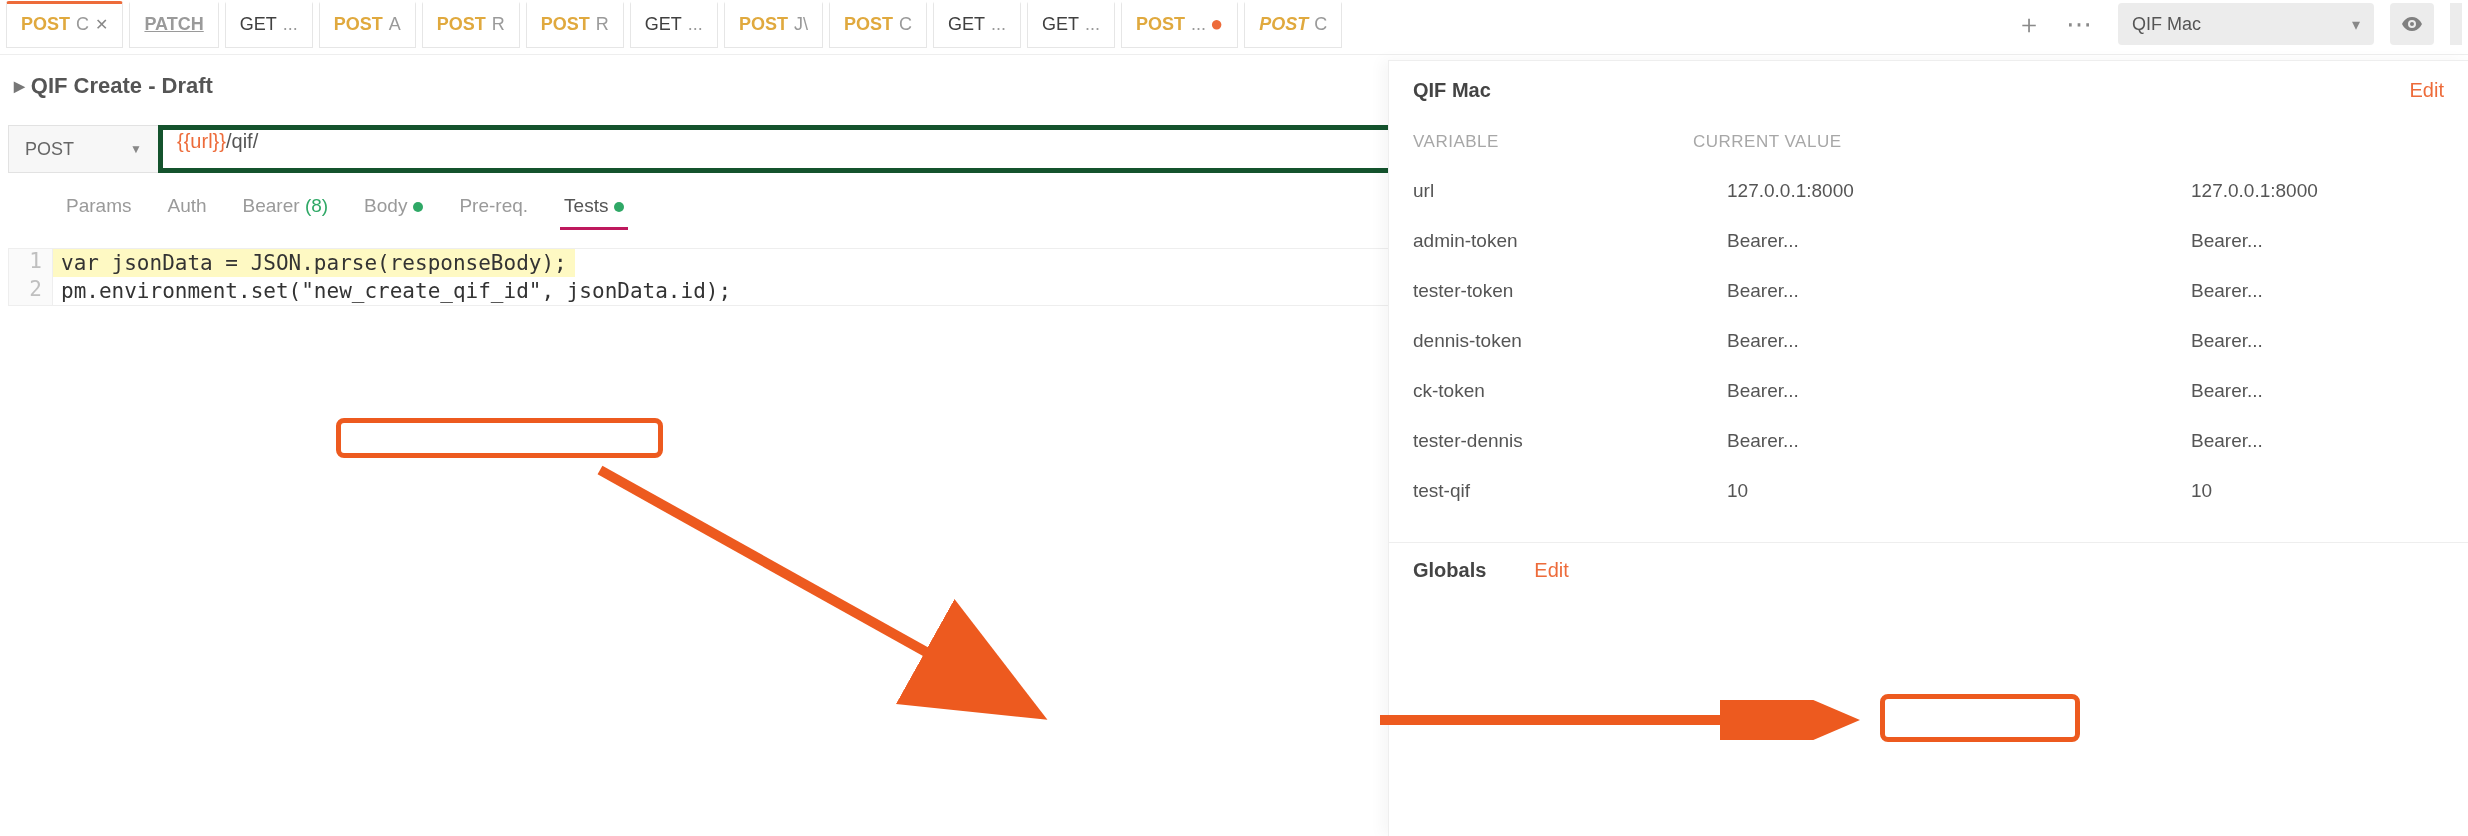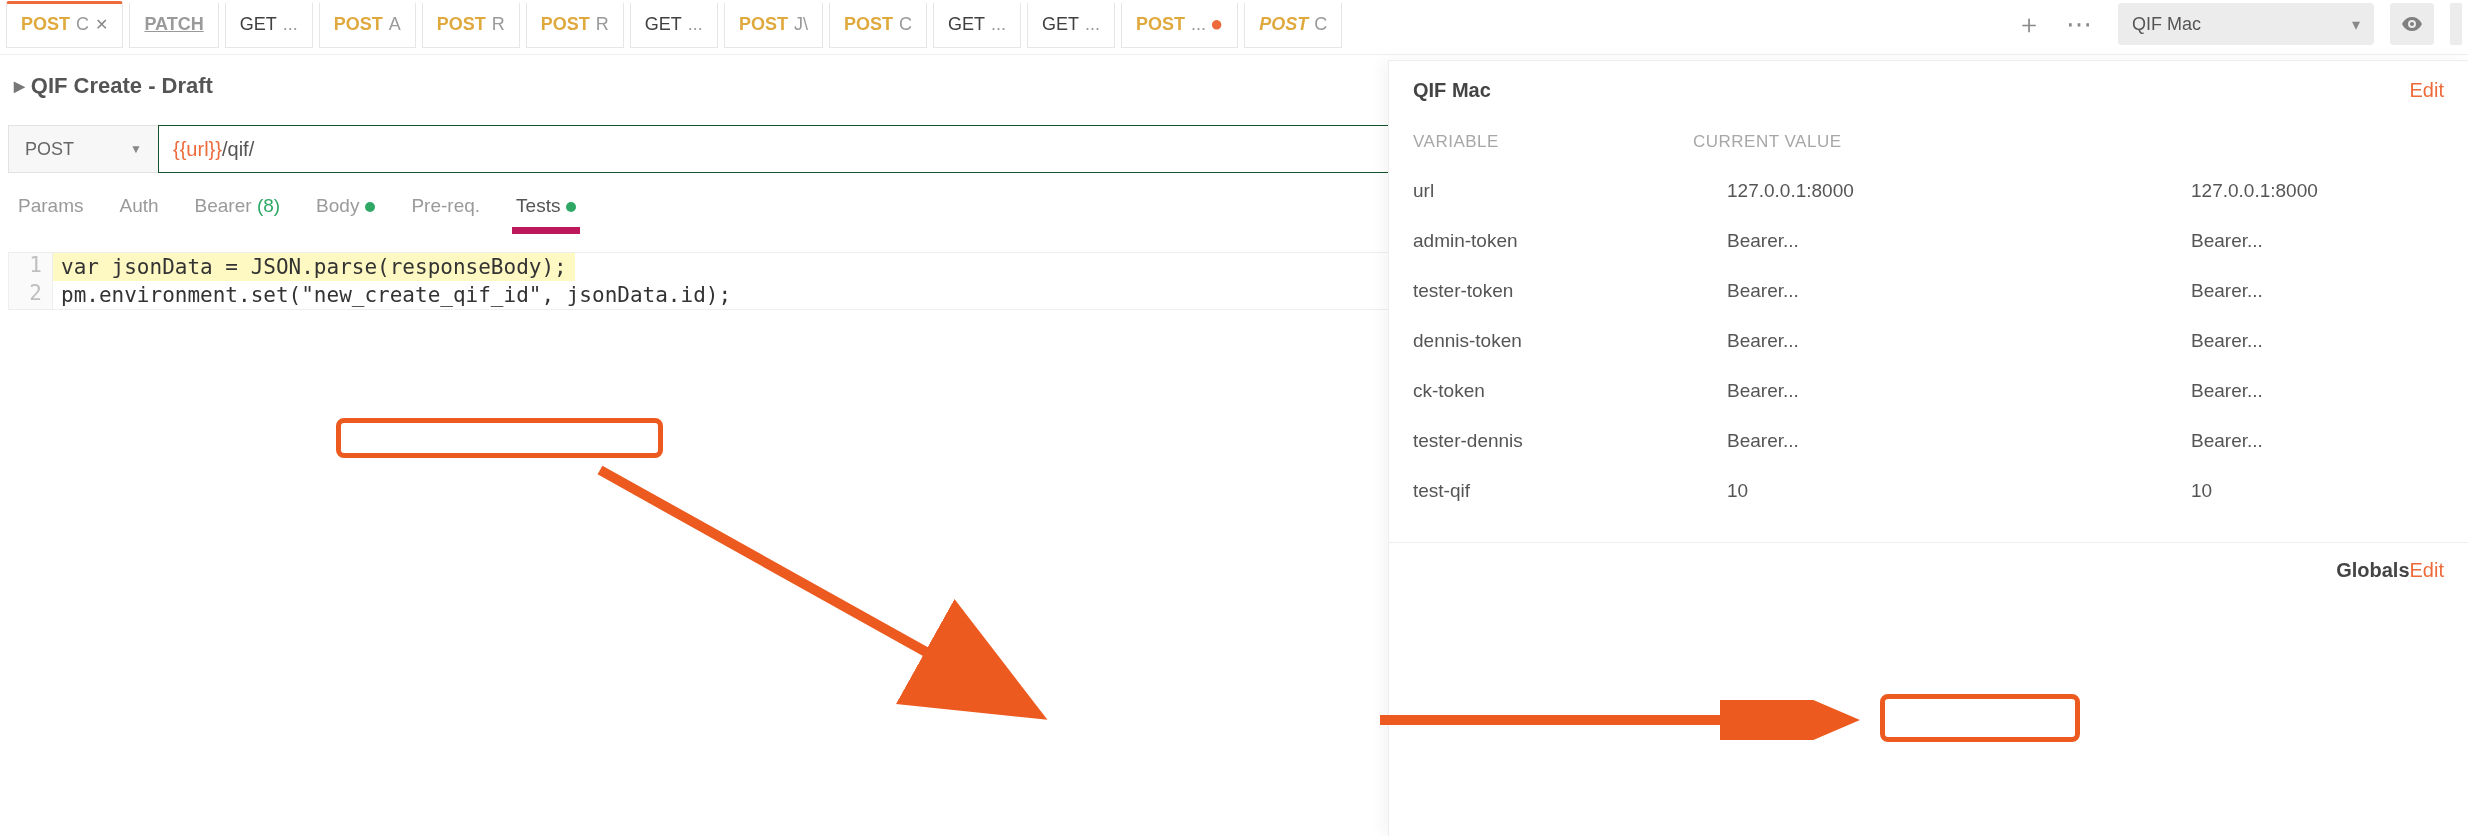--- a/index.html
+++ b/index.html
@@ -87,35 +87,35 @@
   .method-select {
     width: 150px; height: 48px;
     border: 1px solid #e2e2e2; border-right: none;
     display: flex; align-items: center; justify-content: space-between;
     padding: 0 16px; background: #f7f7f7; color: #666; font-size: 18px;
     cursor: pointer;
   }
   .method-select .chev { font-size: 12px; color: #888; }
   .url-input {
     flex: 1; height: 48px;
-    border: 1px solid #14532d;
-    display: flex; align-items: center; padding: 0 14px;
+    border: 5px solid #14532d;
+    display: flex; padding: 0 14px;
     font-size: 20px; background: #fff;
   }
   .url-input .var { color: #ed6b3a; }
   .url-input .static { color: #555; }
 
   .sub-tabs {
     display: flex; gap: 28px; padding: 22px 14px 8px 14px;
-    font-size: 19px; color: #9a9a9a;
+    font-size: 19px; color: #9a9a9a; margin-left: 48px;
   }
   .sub-tab { padding: 0 4px 10px 4px; cursor: pointer; }
   .sub-tab .cnt { color: #2fa866; }
   .sub-tab .gdot { width: 10px; height: 10px; border-radius: 50%; background: #2fa866; display: inline-block; margin-left: 6px; vertical-align: middle; }
-  .sub-tab.active { color: #555; border-bottom: 7px solid #be185d; }
+  .sub-tab.active { color: #555; border-bottom: 3px solid #be185d; }
 
   .code-area {
     margin: 10px 8px 0 8px;
     border: 1px solid #eee;
     font-family: ui-monospace, "SFMono-Regular", Menlo, Consolas, monospace;
     font-size: 21px;
   }
   .code-line { display: flex; }
   .gutter { width: 44px; text-align: right; padding-right: 10px; color: #bfbfbf; background: #fafafa; border-right: 1px solid #eee; }
   .code-line.hl .codetxt { background: #fef9c3; }
@@ -149,23 +149,23 @@
   }
   .env-rows { padding: 6px 24px 0 24px; }
   .env-row {
     display: grid;
     grid-template-columns: 280px 430px 1fr;
     padding: 14px 0;
     font-size: 19px; color: #555; gap: 34px;
   }
   .env-panel .divider { border-top: 1px solid #eee; margin: 26px 0 0 0; }
   .globals-row {
-    display: flex; justify-content: flex-end; align-items: center;
+    display: flex; justify-content: flex-start; align-items: center;
     padding: 16px 24px 8px 24px;
-    font-size: 20px; font-weight: 600; color: #444;
+    font-size: 20px; font-weight: 600; color: #444; gap: 48px;
   }
   .globals-row .edit { color: #ed6b3a; font-weight: 400; cursor: pointer; }
 
   
   .anno-rect {
     position: absolute; border: 5px solid #ed5a1f; border-radius: 8px;
     pointer-events: none; z-index: 30;
   }
   .anno-arrow {
     position: absolute; z-index: 29; pointer-events: none;

